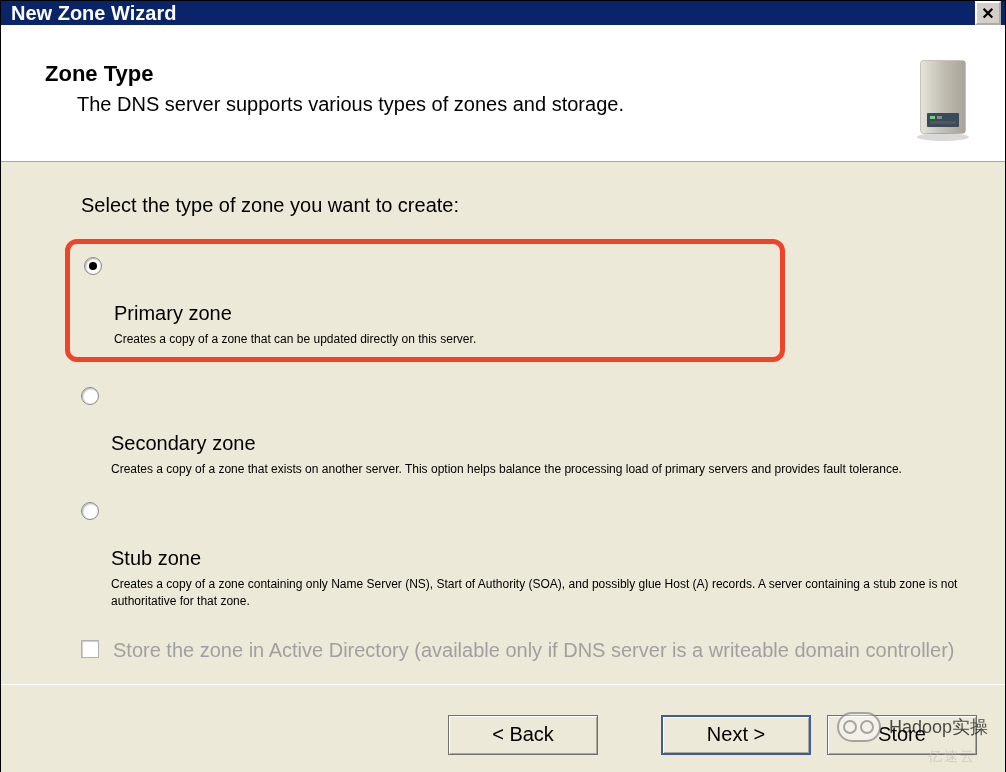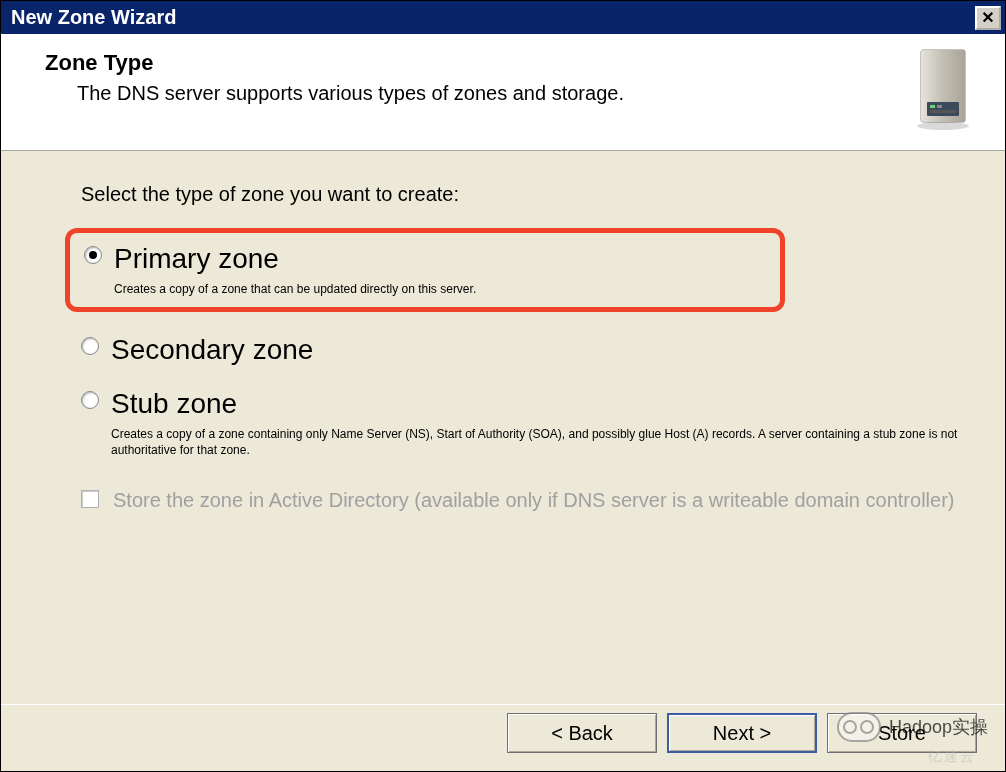--- a/index.html
+++ b/index.html
@@ -41,21 +41,21 @@
       font-size: 16px;
       font-weight: bold;
       display: flex;
       align-items: center;
       justify-content: center;
       cursor: pointer;
       font-family: Arial, sans-serif;
     }
     .header-panel {
       background: #fff;
-      padding: 16px 30px 18px 44px;
+      padding: 36px 30px 18px 44px;
       border-bottom: 1px solid #aca899;
       display: flex;
       align-items: flex-start;
       justify-content: space-between;
     }
     .header-text-block { flex: 1; }
     .header-title {
       font-size: 22px;
       font-weight: bold;
       color: #000;
@@ -114,21 +114,21 @@
       justify-content: center;
       flex-shrink: 0;
     }
     .radio.checked::after {
       content: "";
       width: 8px;
       height: 8px;
       border-radius: 50%;
       background: #000;
     }
-    .option-label { font-size: 28px; }
+    .option-label { font-size: 20px; margin-top: 48px; }
     .option-desc {
       margin-left: 30px;
       font-size: 12px;
       line-height: 1.35;
     }
     .checkbox-row {
       display: flex;
       align-items: flex-start;
       margin-top: 28px;
       color: #a0a0a0;
@@ -142,41 +142,42 @@
       margin-right: 14px;
       margin-top: 3px;
       flex-shrink: 0;
       box-shadow: inset 1px 1px 1px rgba(0,0,0,0.2);
     }
     .checkbox-label {
       font-size: 20px;
       line-height: 1.35;
     }
     .button-row {
-      padding: 8px 28px 18px 0;
+      padding: 30px 28px 18px 0;
       display: flex;
       justify-content: flex-end;
-      gap: 10px;
+      gap: 16px;
       border-top: 1px solid #fff;
       box-shadow: 0 -1px 0 #aca899;
       background: #ece9d8;
     }
     .btn {
       min-width: 150px;
       height: 40px;
       background: #ece9d8;
       border: 1px solid #707070;
       font-size: 20px;
       color: #000;
       cursor: pointer;
       box-shadow: 1px 1px 0 #fff inset, -1px -1px 0 #aca899 inset;
       font-family: inherit;
     }
     .btn.default {
       border: 2px solid #3a5ea1;
+      margin-left: 47px;
     }
     .watermark {
       position: absolute;
       right: 18px;
       bottom: 30px;
       display: flex;
       align-items: center;
       gap: 8px;
       opacity: 0.7;
       font-size: 18px;
@@ -256,20 +257,21 @@
         <span class="option-label">Primary zone</span>
       </div>
       <div class="option-desc">Creates a copy of a zone that can be updated directly on this server.</div>
     </div>
 
     <div class="option-group">
       <div class="option-row">
         <div class="radio"></div>
         <span class="option-label">Secondary zone</span>
       </div>
+      <div class="option-desc">Creates a copy of a zone that exists on another server. This option helps balance the processing load of primary servers and provides fault tolerance.</div>
     </div>
 
     <div class="option-group">
       <div class="option-row">
         <div class="radio"></div>
         <span class="option-label">Stub zone</span>
       </div>
       <div class="option-desc">Creates a copy of a zone containing only Name Server (NS), Start of Authority (SOA), and possibly glue Host (A) records. A server containing a stub zone is not authoritative for that zone.</div>
     </div>
 

